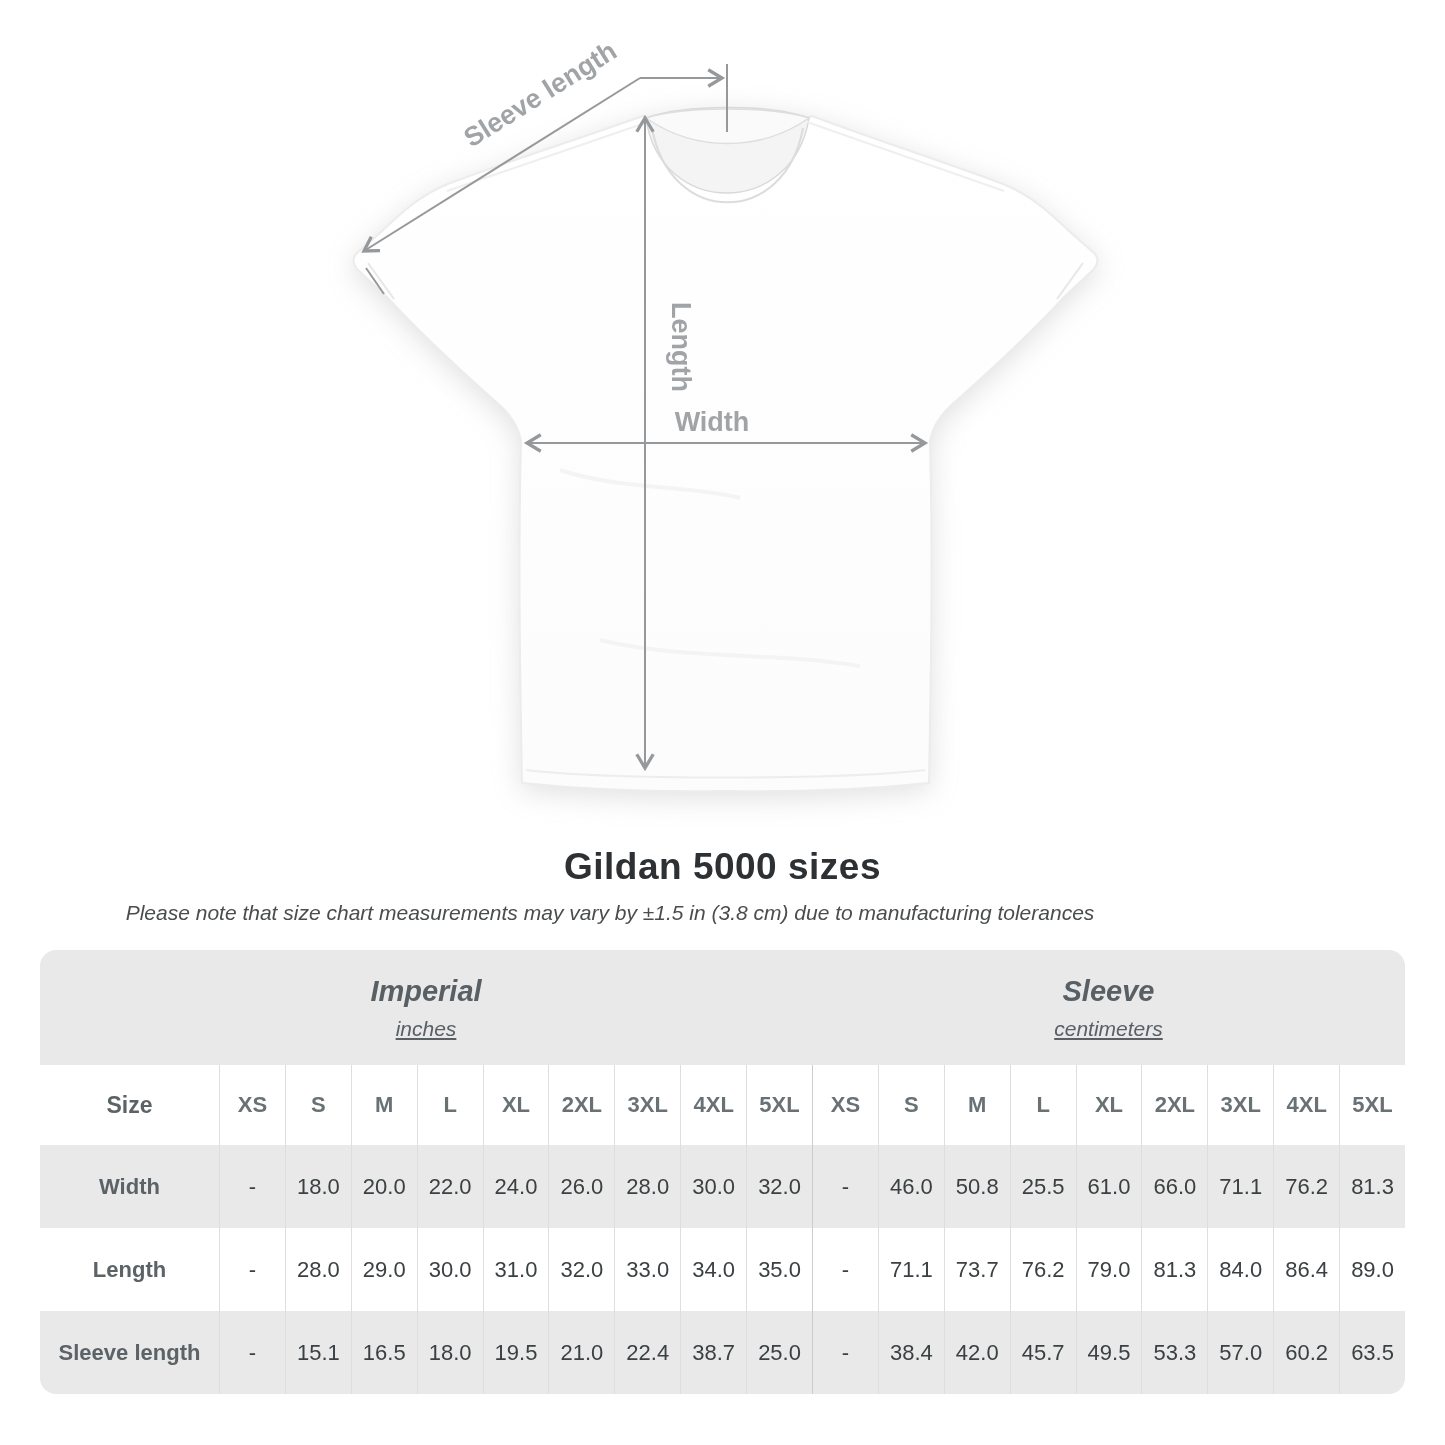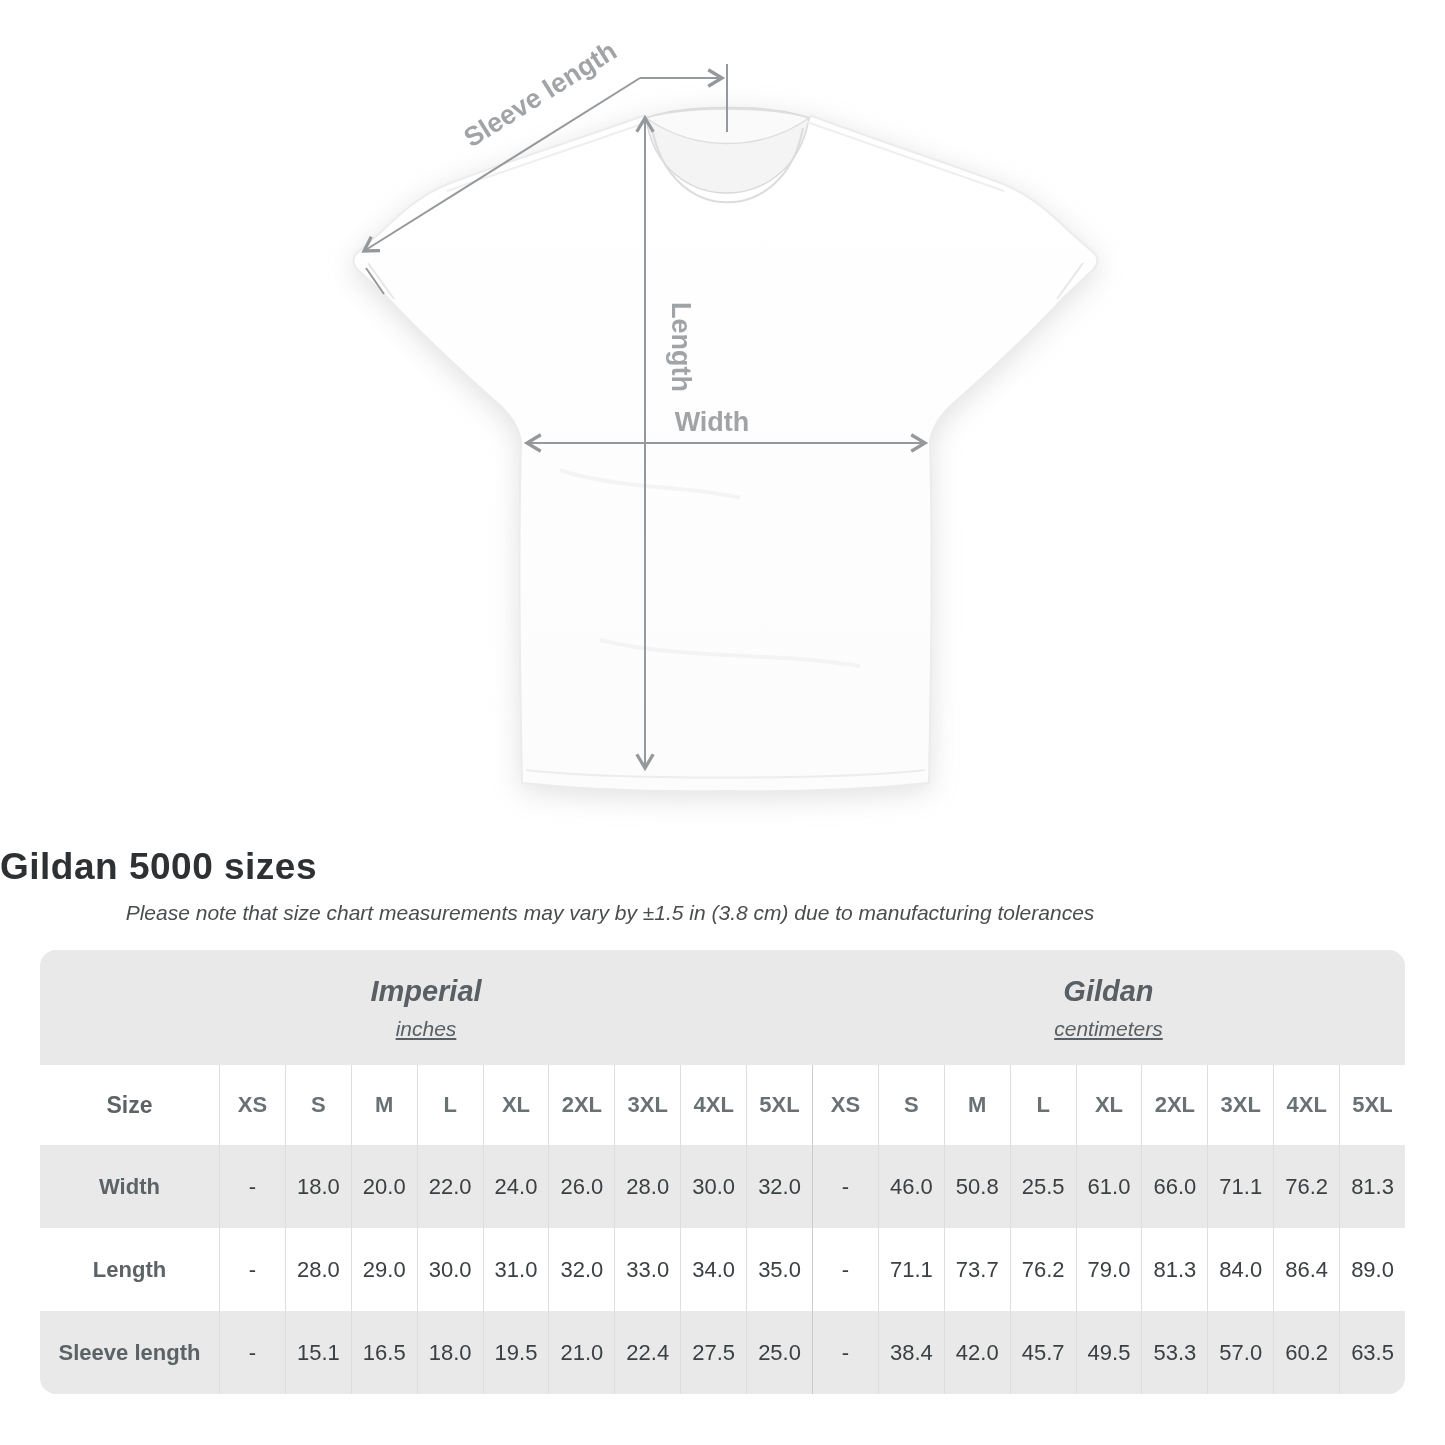--- a/index.html
+++ b/index.html
@@ -3,21 +3,21 @@
 <meta charset="utf-8">
 <style>
   html,body{margin:0;padding:0;background:#ffffff;}
   body{width:1445px;height:1445px;position:relative;overflow:hidden;
        font-family:"Liberation Sans", sans-serif;}
 
   
   .diagram{position:absolute;left:0;top:0;width:1445px;height:840px;}
 
   
-  .title{position:absolute;left:0;top:846px;width:1445px;text-align:left;
+  .title{position:absolute;left:0;top:846px;width:1445px;text-align:center;
          font-size:37px;font-weight:bold;color:#2e3133;letter-spacing:.5px;}
   .subtitle{position:absolute;left:0;top:901px;width:1220px;text-align:center;
          font-size:21px;font-style:italic;color:#4a4d4e;}
 
   
   .tbl{position:absolute;left:40px;top:950px;width:1365px;
        display:grid;grid-template-columns:179px repeat(18,1fr);
        grid-template-rows:115px 80px 83px 83px 83px;
        border-radius:16px;overflow:hidden;background:#ffffff;}
   .cell{display:flex;align-items:center;justify-content:center;flex-direction:column;}
@@ -105,21 +105,21 @@
 <div class="title">Gildan 5000 sizes</div>
 <div class="subtitle">Please note that size chart measurements may vary by ±1.5 in (3.8 cm) due to manufacturing tolerances</div>
 
 <div class="tbl">
 
   <div class="cell g unit-a">
     <div class="unit-label">Imperial</div>
     <div class="unit-sub">inches</div>
   </div>
   <div class="cell g unit-b">
-    <div class="unit-label">Gildan</div>
+    <div class="unit-label">Sleeve</div>
     <div class="unit-sub">centimeters</div>
   </div>
 
   <div class="cell w size-hd">Size</div>
   <div class="cell w sz v">XS</div>
   <div class="cell w sz v">S</div>
   <div class="cell w sz v">M</div>
   <div class="cell w sz v">L</div>
   <div class="cell w sz v">XL</div>
   <div class="cell w sz v">2XL</div>
@@ -177,21 +177,21 @@
   <div class="cell w val v">89.0</div>
 
   <div class="cell g rowlbl">Sleeve length</div>
   <div class="cell g val v">-</div>
   <div class="cell g val v">15.1</div>
   <div class="cell g val v">16.5</div>
   <div class="cell g val v">18.0</div>
   <div class="cell g val v">19.5</div>
   <div class="cell g val v">21.0</div>
   <div class="cell g val v">22.4</div>
-  <div class="cell g val v">27.5</div>
+  <div class="cell g val v">38.7</div>
   <div class="cell g val v">25.0</div>
   <div class="cell g val vb">-</div>
   <div class="cell g val v">38.4</div>
   <div class="cell g val v">42.0</div>
   <div class="cell g val v">45.7</div>
   <div class="cell g val v">49.5</div>
   <div class="cell g val v">53.3</div>
   <div class="cell g val v">57.0</div>
   <div class="cell g val v">60.2</div>
   <div class="cell g val v">63.5</div>

